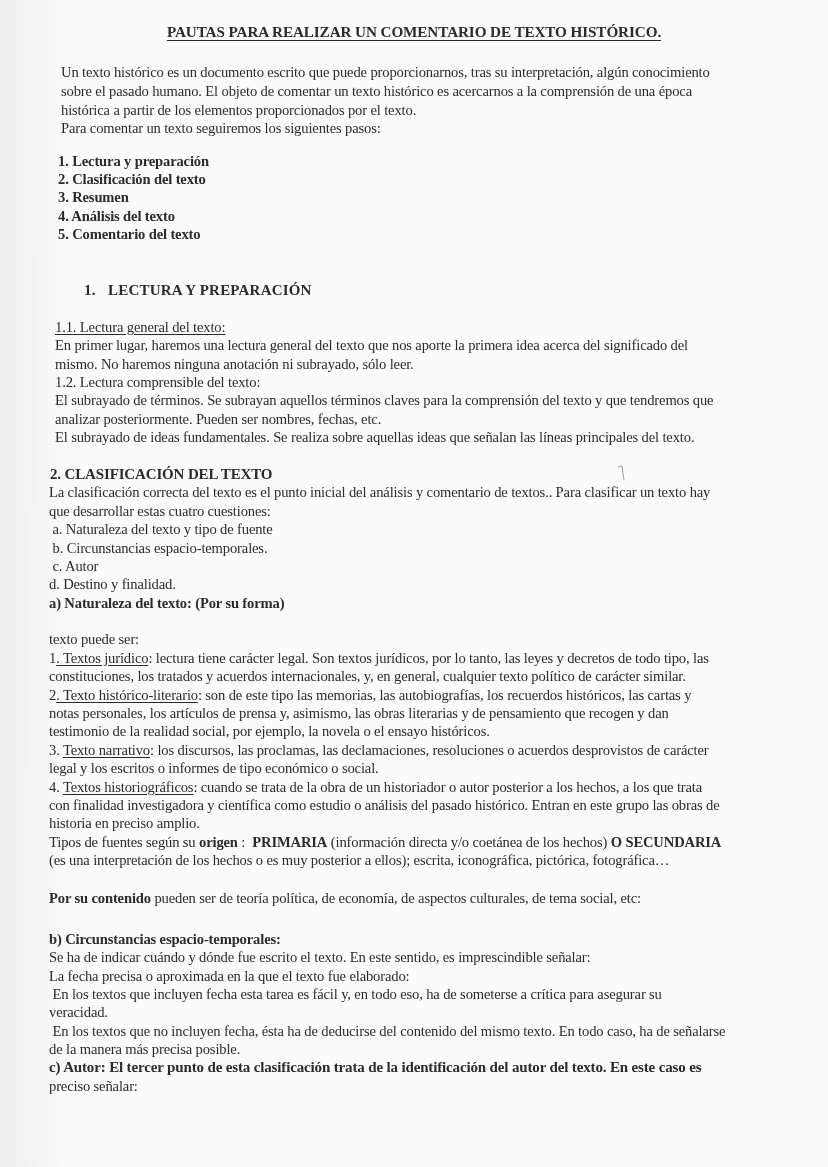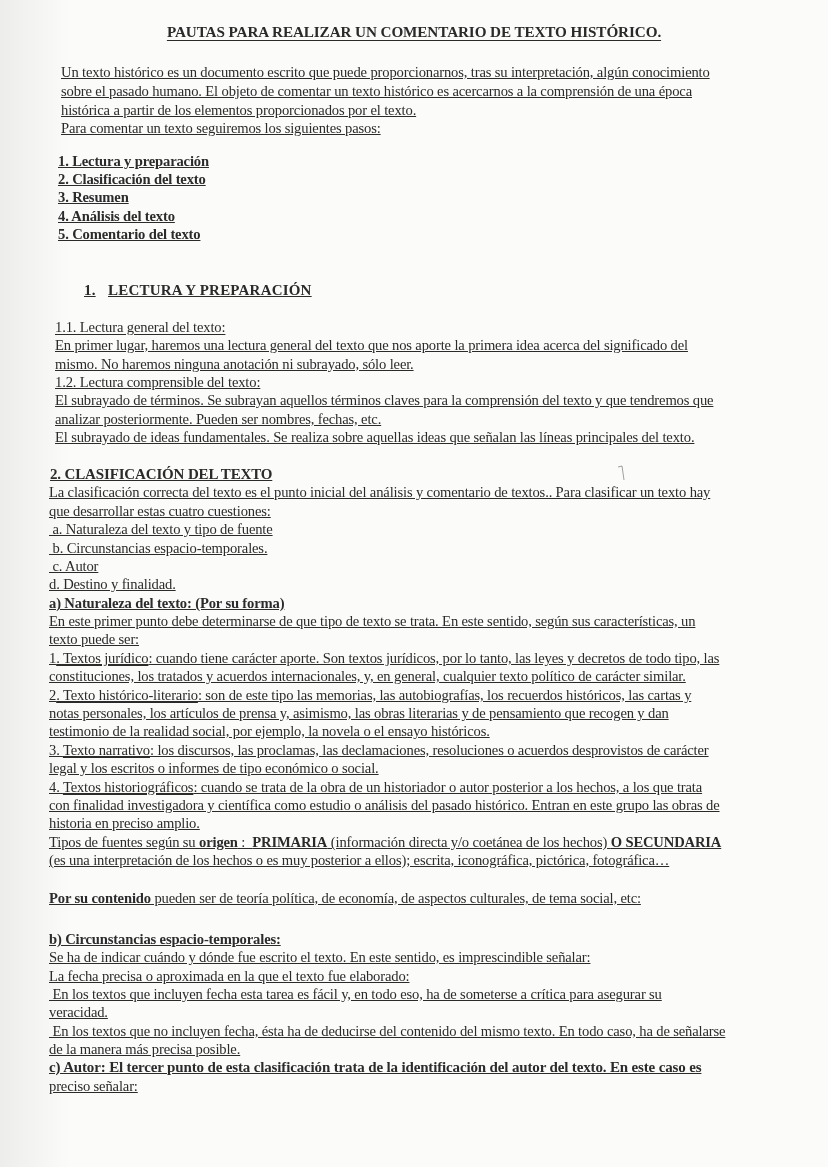--- a/index.html
+++ b/index.html
@@ -8,21 +8,21 @@
     background:#fbfbfa;
     font-family:"Liberation Serif", "DejaVu Serif", serif;
     color:#2b2b2b;
     position:relative;
   }
   .page { position:absolute; left:0; top:0; width:828px; height:838px; }
   .shadow-left {
     position:absolute; left:0; top:0; width:70px; height:1167px;
     background:linear-gradient(90deg, rgba(225,225,222,0.55), rgba(251,251,250,0));
   }
-  .line { position:absolute; font-size:14.6px; line-height:19px; white-space:nowrap; letter-spacing:-0.15px;text-decoration:underline; }
+  .line { position:absolute; font-size:14.6px; line-height:19px; white-space:nowrap; letter-spacing:-0.15px; }
   .b { font-weight:bold; }
   .u { text-decoration:underline; text-underline-offset:2px; }
   .title {
     position:absolute; top:23px; left:0; width:828px; text-align:center;
     font-weight:bold; font-size:15.2px; text-decoration:underline; text-underline-offset:3px;
     letter-spacing:-0.1px; color:#2a2a2a;
   }
   .h1 { font-weight:bold; font-size:15px; letter-spacing:0.2px; }
   .mark {
     position:absolute; left:616px; top:465px; width:10px; height:16px;
@@ -62,25 +62,24 @@
   <svg class="mark" viewBox="0 0 10 16">
       <path d="M2 2 L6 1 L8 15" stroke="#888" stroke-width="0.8" fill="none"></path>
     </svg>
   <div class="line" style="left:49px;top:483px">La clasificación correcta del texto es el punto inicial del análisis y comentario de textos.. Para clasificar un texto hay</div>
   <div class="line" style="left:49px;top:502px">que desarrollar estas cuatro cuestiones:</div>
   <div class="line" style="left:49px;top:520px;white-space:pre"> a. Naturaleza del texto y tipo de fuente</div>
   <div class="line" style="left:49px;top:539px;white-space:pre"> b. Circunstancias espacio-temporales.</div>
   <div class="line" style="left:49px;top:557px;white-space:pre"> c. Autor</div>
   <div class="line" style="left:49px;top:575px">d. Destino y finalidad.</div>
   <div class="line b" style="left:49px;top:594px">a) Naturaleza del texto: (Por su forma)</div>
-  <div class="line" style="left:49px;top:612px">En este primer punto debe determinarse de que tipo de texto se trata. En este sentido, según sus características, un</div>
   <div class="line" style="left:49px;top:630px">texto puede ser:</div>
 
   <div class="line" style="left:49px;top:649px">
-    <span>1</span><span class="u">. Textos jurídico</span><span>: cuando tiene carácter aporte. Son textos jurídicos, por lo tanto, las leyes y decretos de todo tipo, las</span>
+    <span>1</span><span class="u">. Textos jurídico</span><span>: lectura tiene carácter legal. Son textos jurídicos, por lo tanto, las leyes y decretos de todo tipo, las</span>
   </div>
   <div class="line" style="left:49px;top:667px">constituciones, los tratados y acuerdos internacionales, y, en general, cualquier texto político de carácter similar.</div>
 
   <div class="line" style="left:49px;top:686px">
     <span>2</span><span class="u">. Texto histórico-literario</span><span>: son de este tipo las memorias, las autobiografías, los recuerdos históricos, las cartas y</span>
   </div>
   <div class="line" style="left:49px;top:704px">notas personales, los artículos de prensa y, asimismo, las obras literarias y de pensamiento que recogen y dan</div>
   <div class="line" style="left:49px;top:722px">testimonio de la realidad social, por ejemplo, la novela o el ensayo históricos.</div>
 
   <div class="line" style="left:49px;top:741px;white-space:pre"><span>3. </span><span class="u">Texto narrativo</span><span>: los discursos, las proclamas, las declamaciones, resoluciones o acuerdos desprovistos de carácter</span></div>

